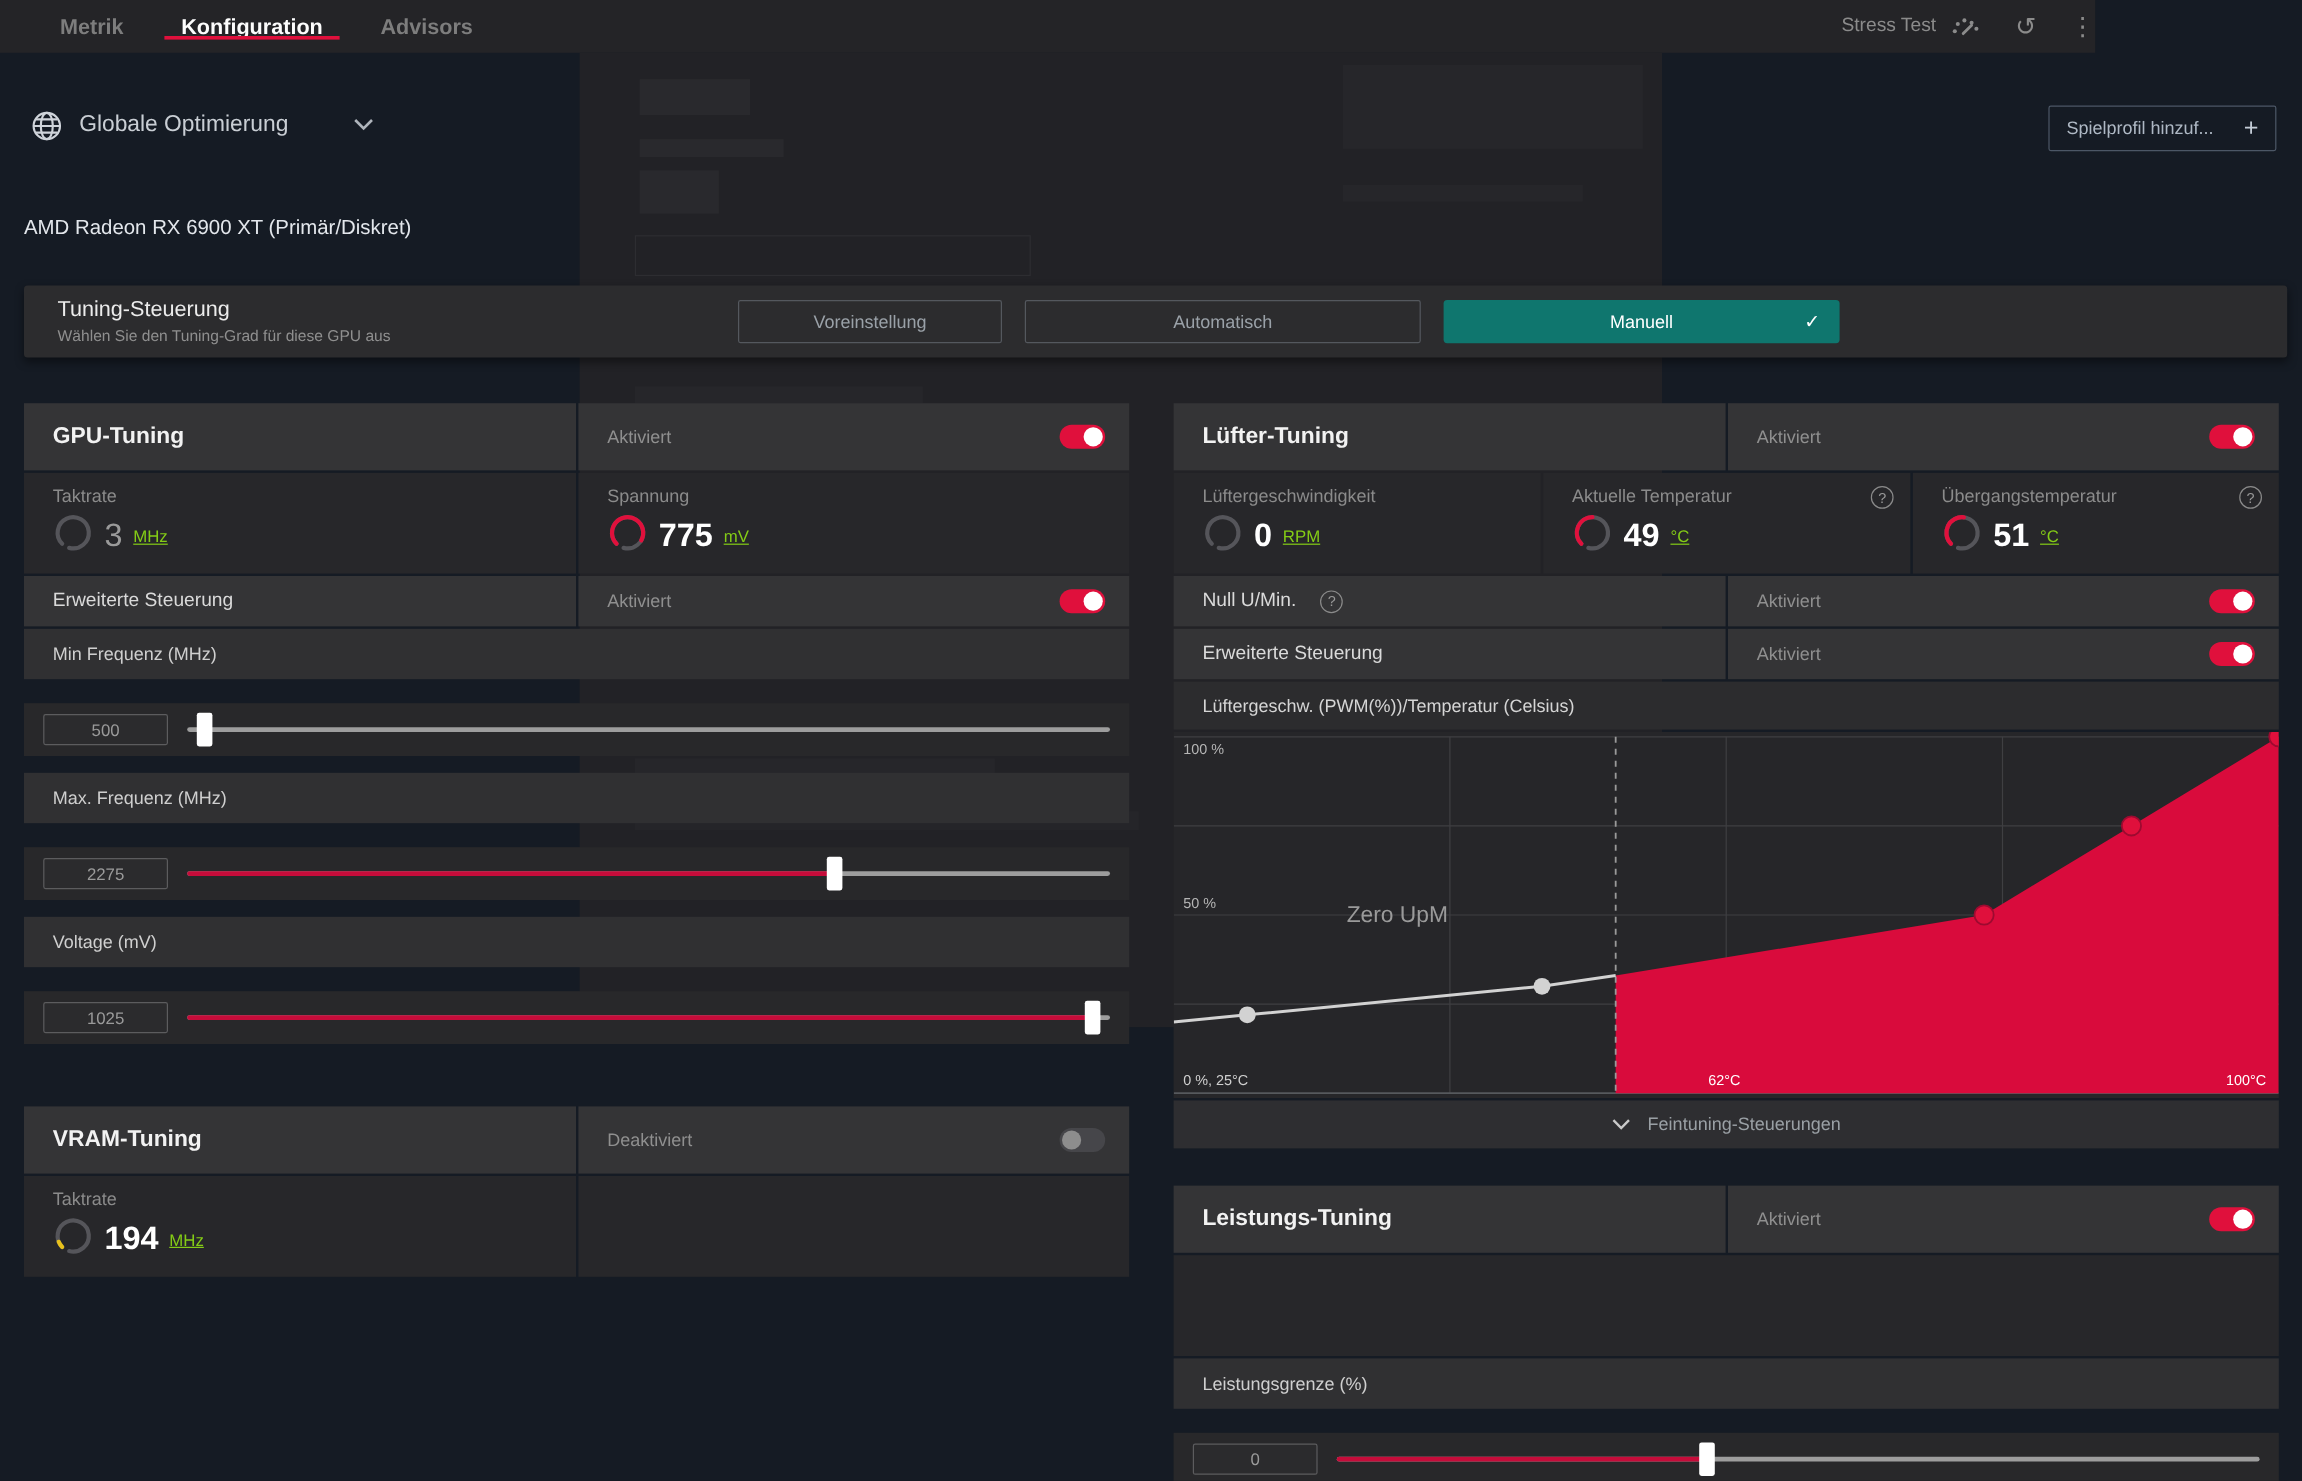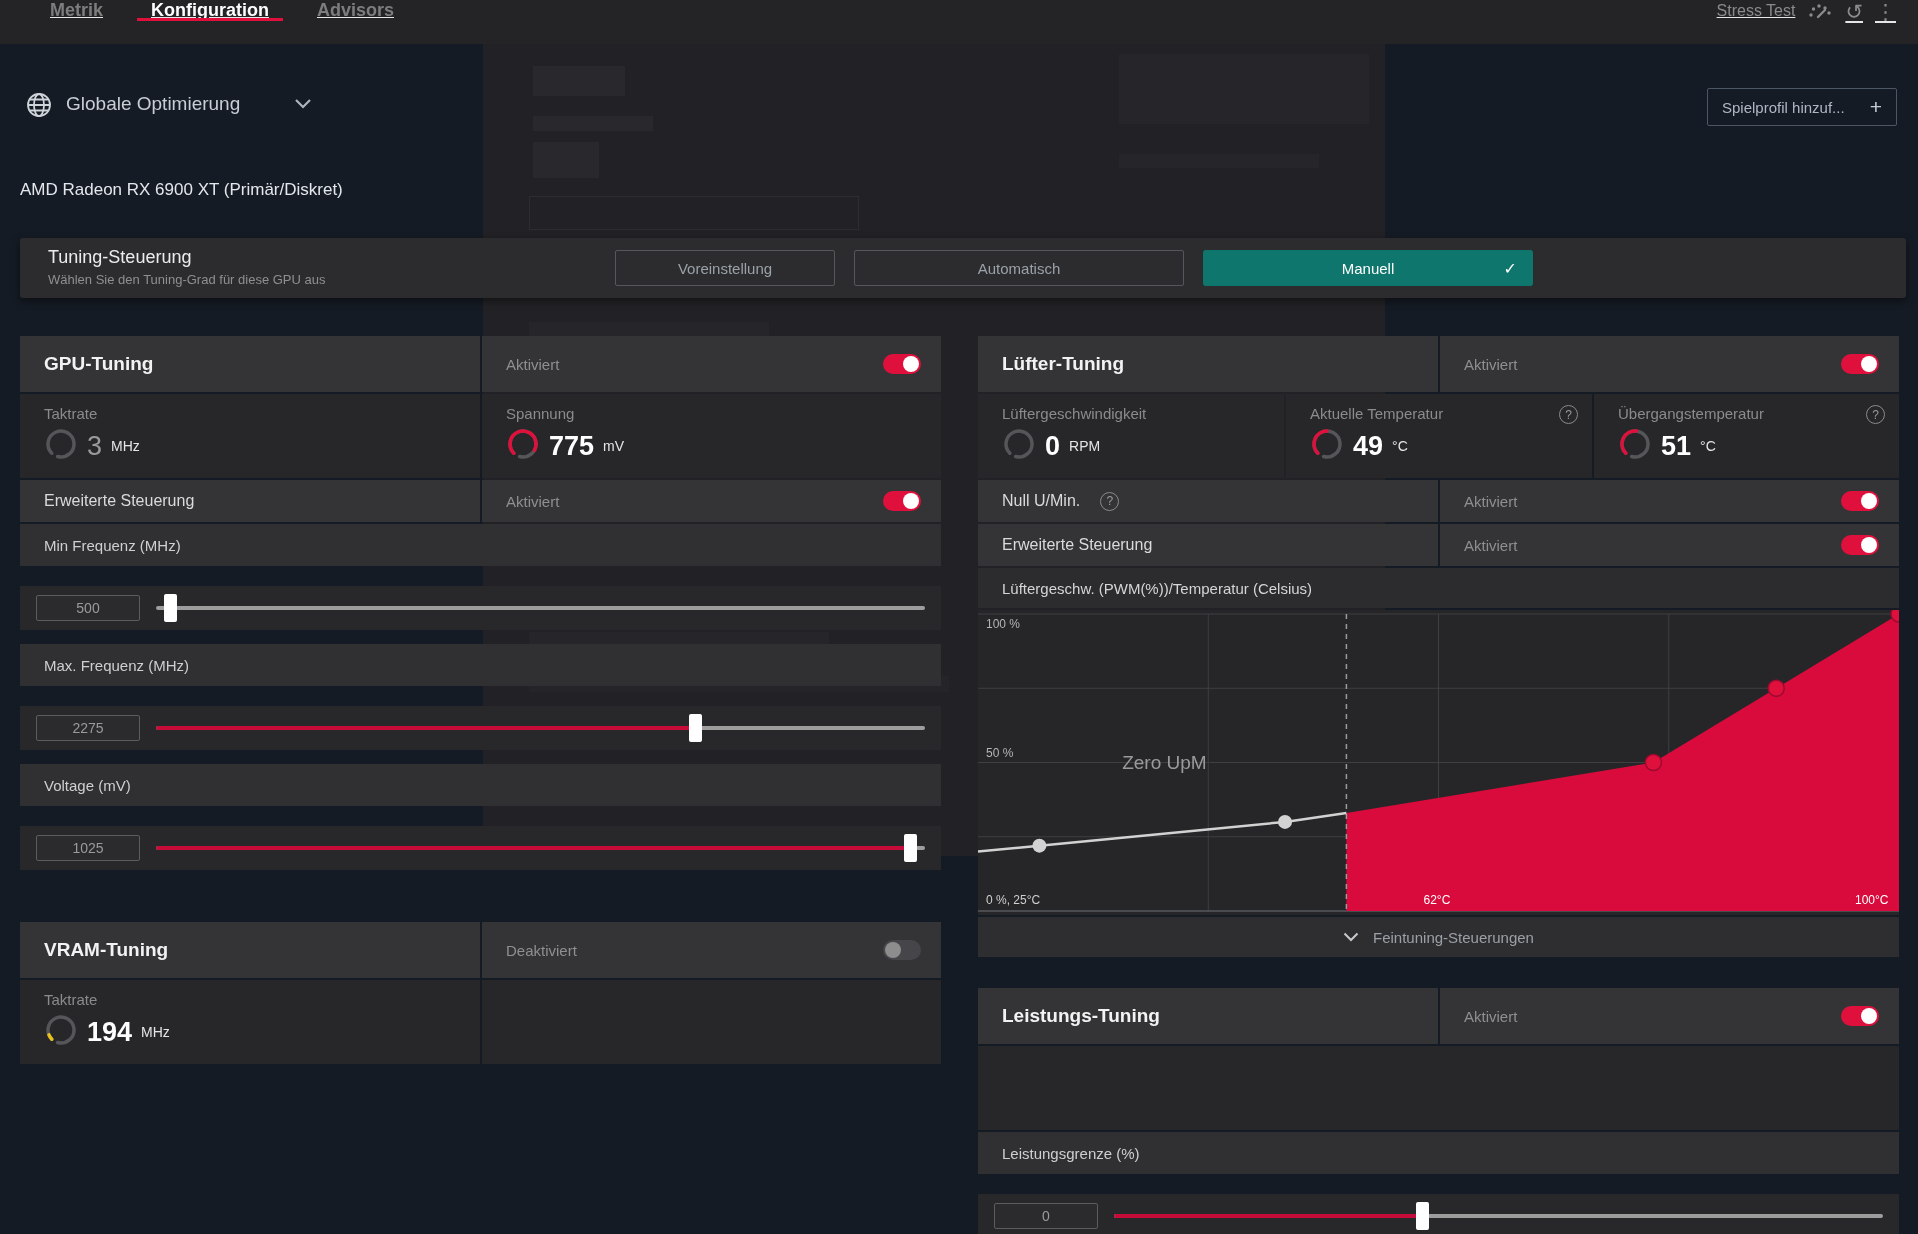--- a/index.html
+++ b/index.html
@@ -5,26 +5,26 @@
   * { margin:0; padding:0; box-sizing:border-box; }
   html,body { width:1918px; height:1234px; }
   body {
     position:relative; overflow:hidden;
     background:#151b24;
     font-family:"Liberation Sans", sans-serif;
     color:#e6e6e6;
     -webkit-font-smoothing:antialiased;
   }
   
-  .topnav { position:absolute; left:0; top:0; width:1918px; height:44px; background:#242427; display:flex; align-items:flex-start; z-index:30;text-decoration:underline; }
+  .topnav { position:absolute; left:0; top:0; width:1746px; height:44px; background:#242427; display:flex; align-items:center; z-index:30; }
   .tabs { display:flex; margin-left:26px; }
   .tab { position:relative; padding:0 24px; display:flex; align-items:center; font-size:18px; font-weight:700; color:#7d7d7d; cursor:pointer; }
   .tab.active { color:#fdfdfd; }
   .tab.active .underline { position:absolute; left:10px; right:10px; bottom:0; height:3px; background:#e0103c; }
-  .nav-right { margin-left:auto; margin-right:22px; display:flex; align-items:center; gap:12px; }
+  .nav-right { margin-left:auto; display:flex; align-items:center; gap:28px; }
   .stress { display:flex; align-items:center; gap:12px; color:#8b8b8b; font-size:16px; cursor:pointer; }
   .nav-ico { color:#8b8b8b; font-size:21px; line-height:1; cursor:pointer; }
   
   .underlay { position:absolute; left:483px; top:44px; width:902px; height:812px; background:#222226; z-index:1; }
   .ghost { position:absolute; background:rgba(255,255,255,0.035); }
   .ghost.outline { background:transparent; border:1px solid rgba(255,255,255,0.05); }
   
   .toolbar { position:absolute; left:0; top:86px; width:1918px; height:46px; z-index:20; }
   .globe { position:absolute; left:26px; top:6px; width:26px; height:26px; }
   .profile-label { position:absolute; left:66px; top:7px; font-size:19px; color:#c9ced4; }
@@ -54,21 +54,21 @@
   .toggle { margin-left:auto; width:38px; height:20px; border-radius:10px; background:#e0103c; position:relative; cursor:pointer; flex:0 0 auto; }
   .toggle .knob { position:absolute; top:2px; right:2px; width:16px; height:16px; border-radius:50%; background:#fff; }
   .toggle.off { background:#46464a; }
   .toggle.off .knob { right:auto; left:2px; background:#8d8d8d; }
   .stats-row { height:84px; }
   .stat { background:#27272a; padding:11px 0 0 24px; display:block; position:relative; }
   .stat .slabel { font-size:15px; color:#8b8b8b; }
   .stat .sval { display:flex; align-items:center; gap:9px; margin-top:5px; }
   .stat .num { font-size:27px; font-weight:700; color:#ffffff; }
   .stat .num.dim { color:#9a9a9a; font-weight:400; }
-  .stat .unit { font-size:14px; color:#e5e5e5; }
+  .stat .unit { font-size:14px; color:#84cc16;text-decoration:underline; }
   .help { position:absolute; right:14px; top:11px; width:19px; height:19px; border:1.5px solid #8a8a8a; border-radius:50%; color:#9a9a9a; font-size:12px; display:flex; align-items:center; justify-content:center; cursor:pointer; }
   .help.inline { position:static; margin-left:10px; }
   .label-row { height:42px; background:#303032; align-items:center; display:flex; padding-left:24px; font-size:15px; color:#cfcfcf; margin-bottom:20px; }
   .slider-row { height:44px; background:#28282a; display:flex; align-items:center; padding:0 16px; }
   .numbox { width:104px; height:26px; background:#2b2b2d; border:1px solid #5c5c5e; border-radius:2px; color:#9a9a9a; font-size:14px; text-align:center; font-family:"Liberation Sans",sans-serif; }
   .trackwrap { flex:1; margin-left:16px; position:relative; height:28px; }
   .track { position:absolute; left:0; right:0; top:12px; height:4px; background:#9d9d9d; border-radius:2px; }
   .fill { position:absolute; left:0; top:12px; height:4px; background:#c60c3a; border-radius:2px; }
   .handle { position:absolute; top:0; width:13px; height:28px; background:#fff; border-radius:2px; cursor:pointer; }
   .gap14 { height:14px; } .gap54 { height:52px; } .gap31 { height:31px; }

